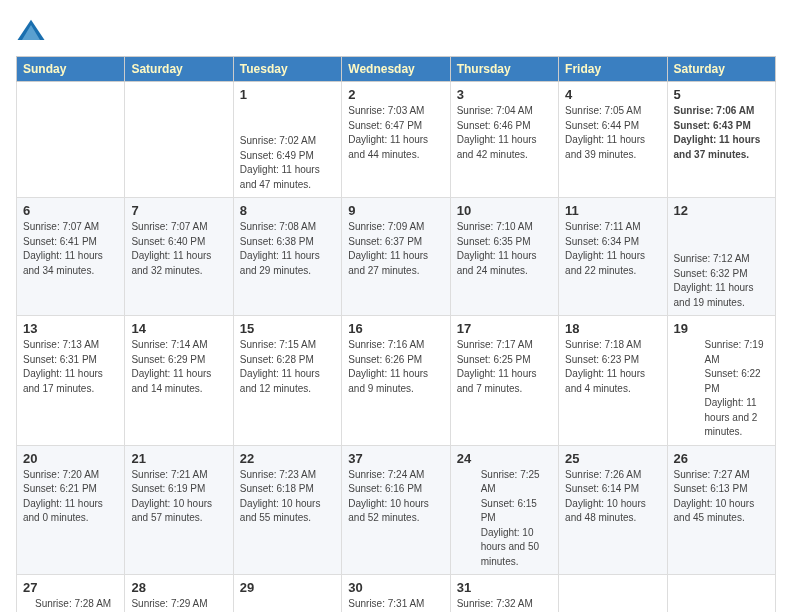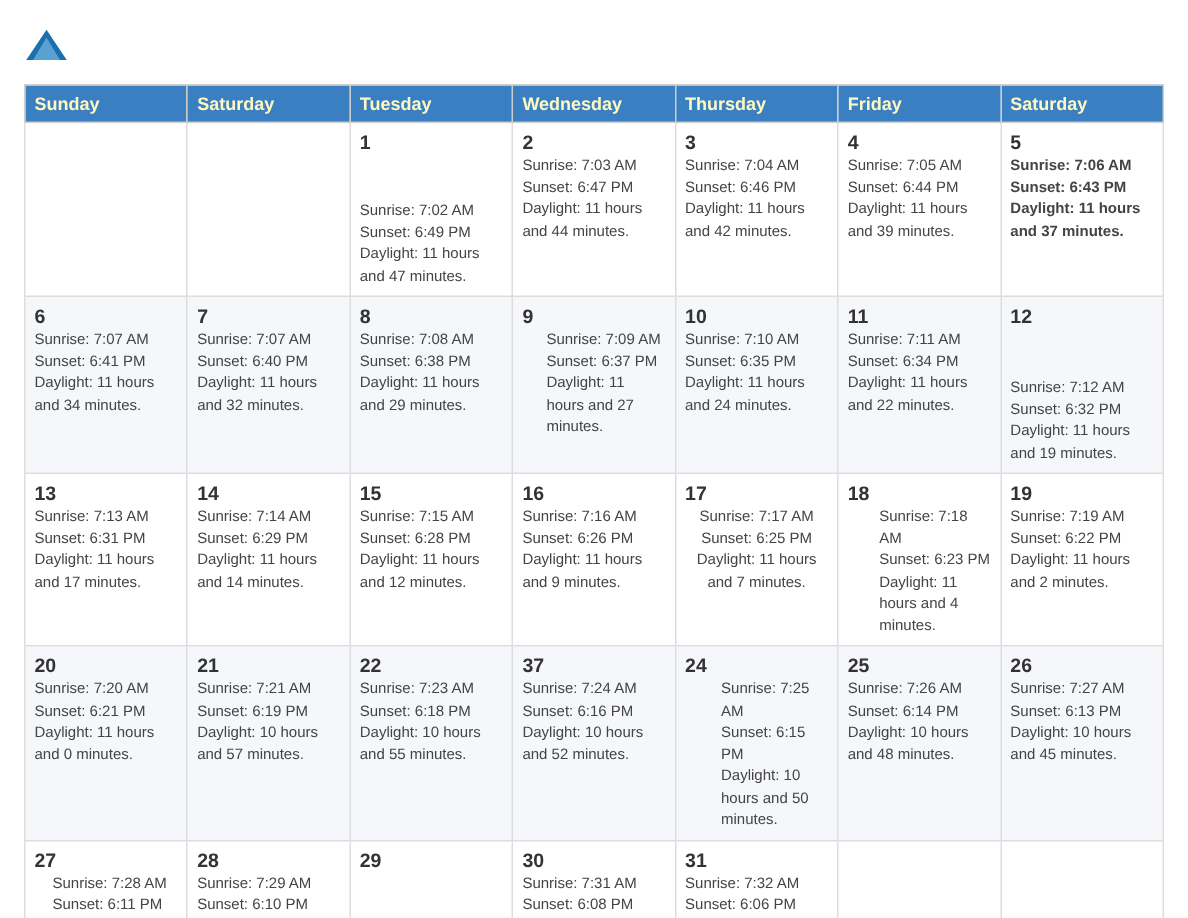--- a/index.html
+++ b/index.html
@@ -165,21 +165,21 @@
 Daylight: 11 hours and 32 minutes.</div>
         </td>
         <td>
           <div class="day-number">8</div>
           <div class="day-info" style="white-space: pre-line;">Sunrise: 7:08 AM
 Sunset: 6:38 PM
 Daylight: 11 hours and 29 minutes.</div>
         </td>
         <td>
           <div class="day-number">9</div>
-          <div class="day-info" style="white-space: pre-line; margin-left: 16px;">Sunrise: 7:09 AM
+          <div class="day-info" style="white-space: pre-line;">Sunrise: 7:09 AM
 Sunset: 6:37 PM
 Daylight: 11 hours and 27 minutes.</div>
         </td>
         <td>
           <div class="day-number">10</div>
           <div class="day-info" style="white-space: pre-line;">Sunrise: 7:10 AM
 Sunset: 6:35 PM
 Daylight: 11 hours and 24 minutes.</div>
         </td>
         <td>
@@ -215,33 +215,33 @@
 Daylight: 11 hours and 12 minutes.</div>
         </td>
         <td>
           <div class="day-number">16</div>
           <div class="day-info" style="white-space: pre-line;">Sunrise: 7:16 AM
 Sunset: 6:26 PM
 Daylight: 11 hours and 9 minutes.</div>
         </td>
         <td>
           <div class="day-number">17</div>
-          <div class="day-info" style="white-space: pre-line; text-align: center;">Sunrise: 7:17 AM
+          <div class="day-info" style="white-space: pre-line;">Sunrise: 7:17 AM
 Sunset: 6:25 PM
 Daylight: 11 hours and 7 minutes.</div>
         </td>
         <td>
           <div class="day-number">18</div>
-          <div class="day-info" style="white-space: pre-line; margin-left: 21px;">Sunrise: 7:18 AM
+          <div class="day-info" style="white-space: pre-line;">Sunrise: 7:18 AM
 Sunset: 6:23 PM
 Daylight: 11 hours and 4 minutes.</div>
         </td>
         <td>
           <div class="day-number">19</div>
-          <div class="day-info" style="white-space: pre-line;">Sunrise: 7:19 AM
+          <div class="day-info" style="white-space: pre-line; margin-left: 31px;">Sunrise: 7:19 AM
 Sunset: 6:22 PM
 Daylight: 11 hours and 2 minutes.</div>
         </td>
       </tr>
       <tr>
         <td>
           <div class="day-number">20</div>
           <div class="day-info" style="white-space: pre-line;">Sunrise: 7:20 AM
 Sunset: 6:21 PM
 Daylight: 11 hours and 0 minutes.</div>

